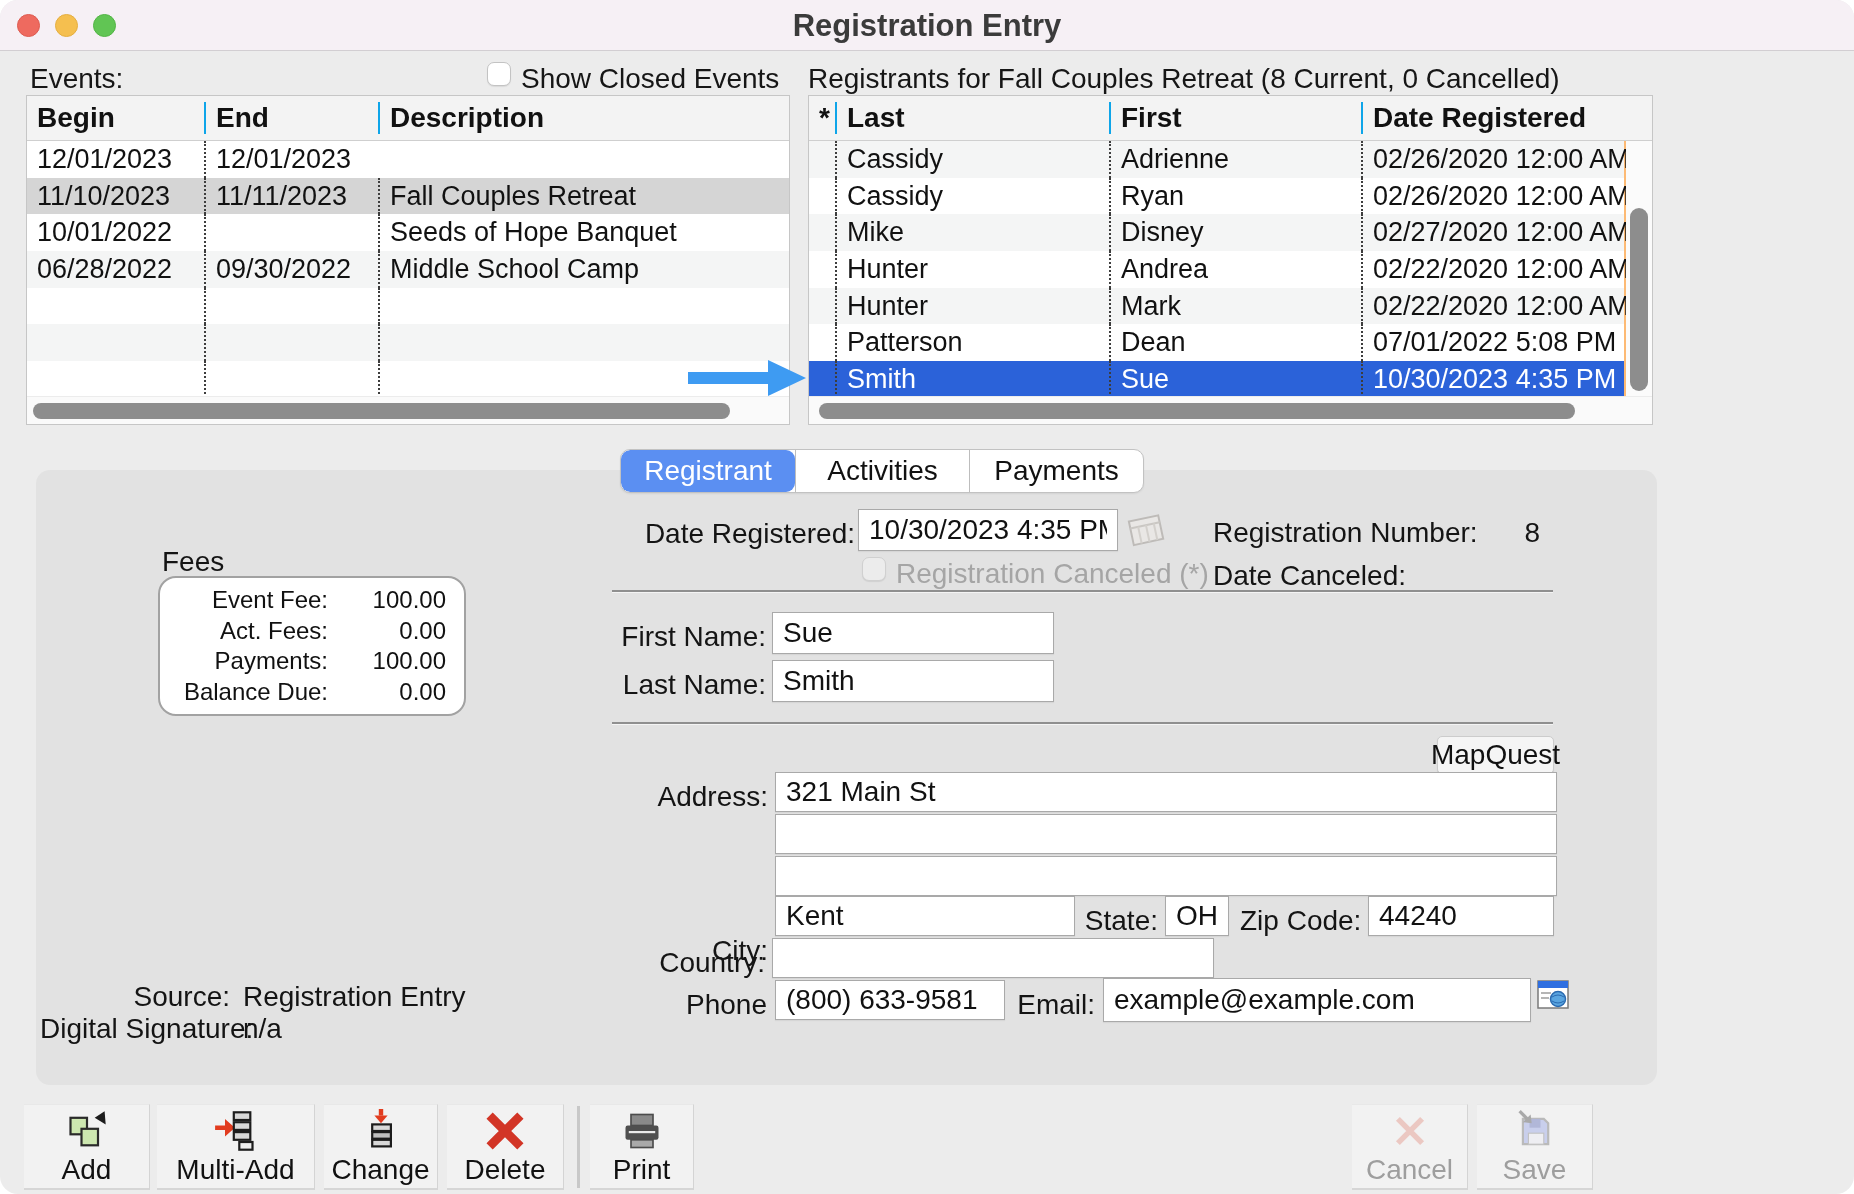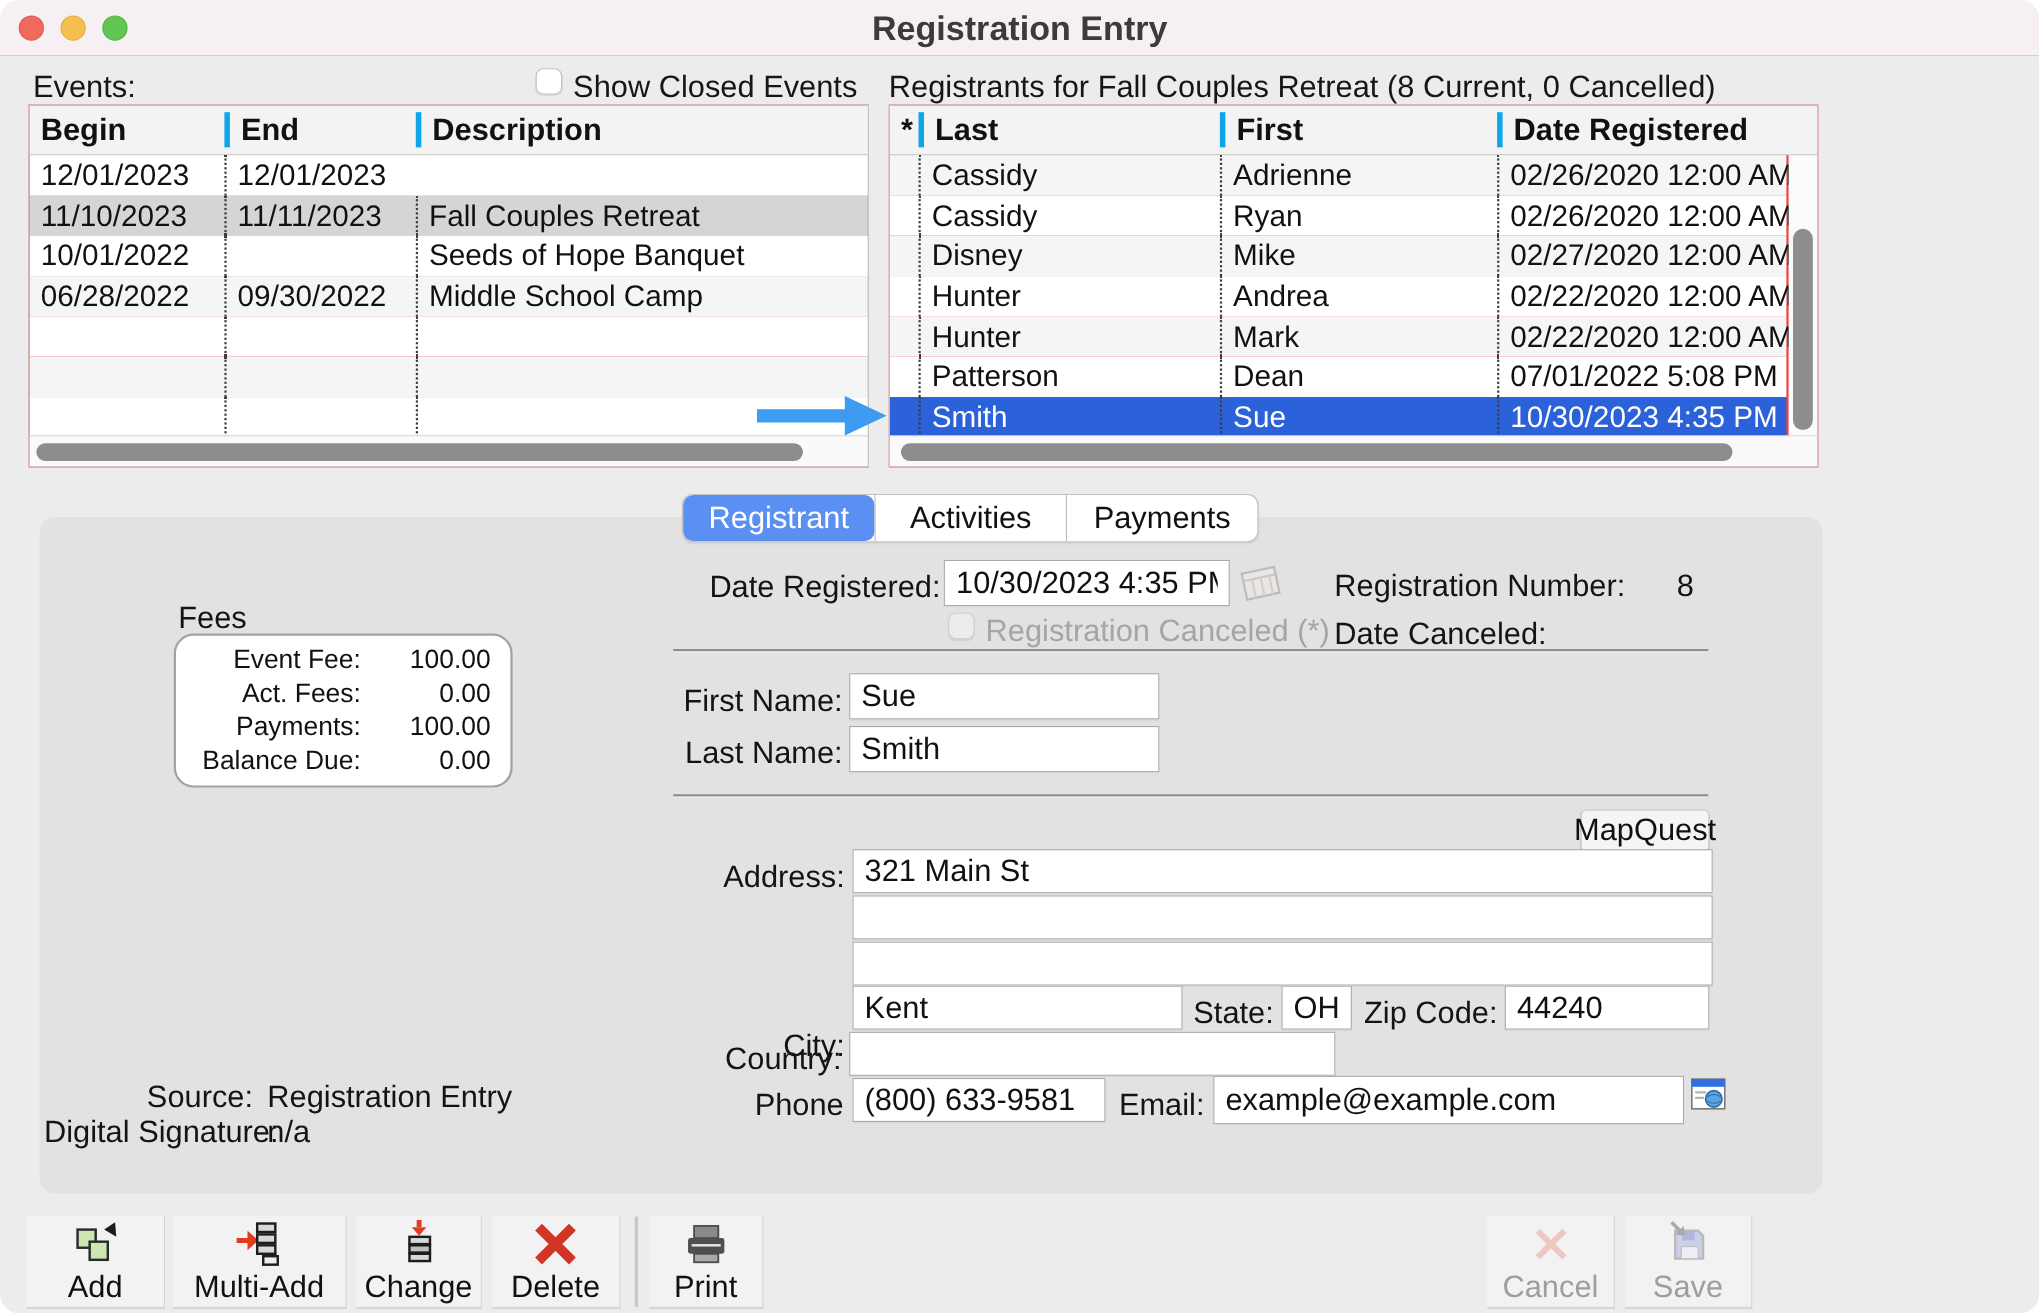--- a/index.html
+++ b/index.html
@@ -10,24 +10,24 @@
   
   #titlebar{position:absolute;left:0;top:0;width:100%;height:51px;background:#f6f0f5;border-bottom:1px solid #d2ced2;}
   .tl{position:absolute;top:14px;width:23px;height:23px;border-radius:50%;}
   #win-title{position:absolute;left:0;right:0;top:8px;text-align:center;font-size:31px;font-weight:bold;color:#3b3b3b;}
 
   
   .toplbl{position:absolute;font-size:28px;color:#161616;white-space:nowrap;}
   .cbox{position:absolute;width:24px;height:24px;background:#ffffff;border:1px solid #c3c3c3;border-radius:7px;box-shadow:0 1px 1px rgba(0,0,0,.08);}
 
   
-  .tbl{position:absolute;top:95px;height:330px;background:#ef4444;border:1px solid #c6c6c6;}
+  .tbl{position:absolute;top:95px;height:330px;background:#fdba74;border:1px solid #c6c6c6;}
   .thead{display:grid;height:45px;align-items:center;background:#f3f3f3;border-bottom:1px solid #cfcfcf;font-weight:bold;font-size:28px;color:#111;}
   .thead .hcell{padding-left:10px;white-space:nowrap;height:32px;line-height:32px;}
-  .thead .hcell + .hcell{border-left:5px solid #0ea5e9;}
+  .thead .hcell + .hcell{border-left:2px solid #0ea5e9;}
   .tbody{position:absolute;left:0;top:45px;right:0;bottom:28px;overflow:hidden;}
   .trow{display:grid;height:36.7px;align-items:center;font-size:27px;color:#111;background:#ffffff;}
   .trow .tcell{padding-left:10px;white-space:nowrap;height:100%;display:flex;align-items:center;}
   .trow .tcell + .tcell{border-left:2px dotted #3d3d3d;}
   #events-table .thead, #events-table .trow{grid-template-columns:177px 174px 1fr;}
   #registrants-table .thead{grid-template-columns:26px 274px 252px 1fr;}
   #registrants-table .trow{grid-template-columns:26px 274px 252px 1fr;width:calc(100% - 28px);}
   #events-table .trow:nth-child(even){background:#f4f5f5;}
   #registrants-table .trow:nth-child(odd){background:#f4f5f5;}
   #events-table .trow.selected{background:#d5d5d5;}
@@ -149,22 +149,22 @@
           <div class="tcell">02/26/2020 12:00 AM</div>
         </div>
         <div class="trow">
           <div class="tcell"></div>
           <div class="tcell">Cassidy</div>
           <div class="tcell">Ryan</div>
           <div class="tcell">02/26/2020 12:00 AM</div>
         </div>
         <div class="trow">
           <div class="tcell"></div>
+          <div class="tcell">Mike</div>
           <div class="tcell">Disney</div>
-          <div class="tcell">Mike</div>
           <div class="tcell">02/27/2020 12:00 AM</div>
         </div>
         <div class="trow">
           <div class="tcell"></div>
           <div class="tcell">Hunter</div>
           <div class="tcell">Andrea</div>
           <div class="tcell">02/22/2020 12:00 AM</div>
         </div>
         <div class="trow">
           <div class="tcell"></div>

